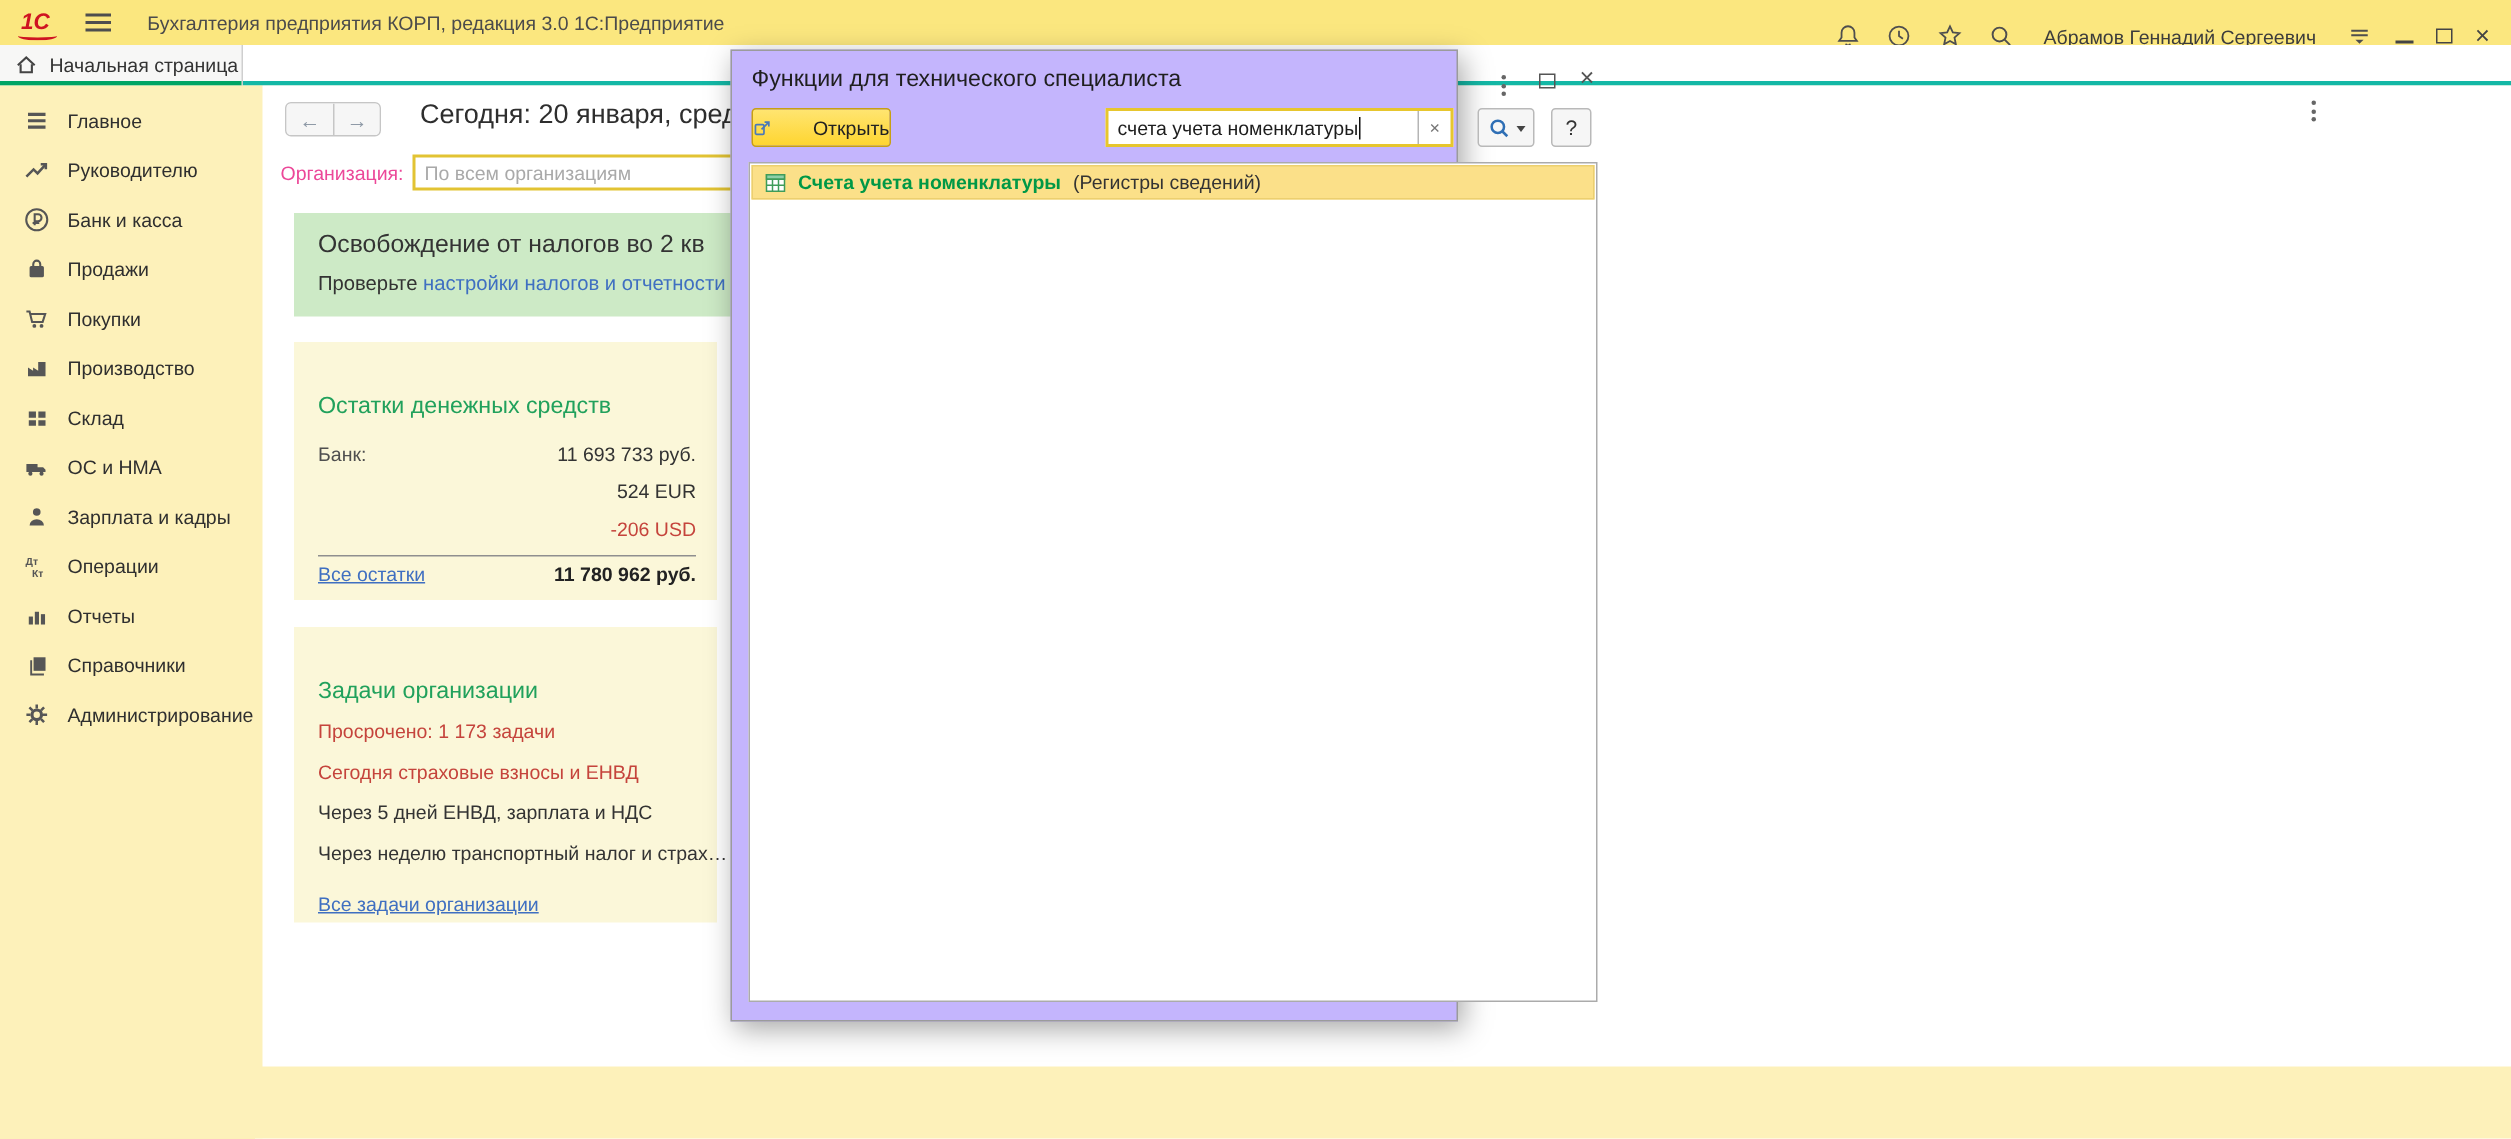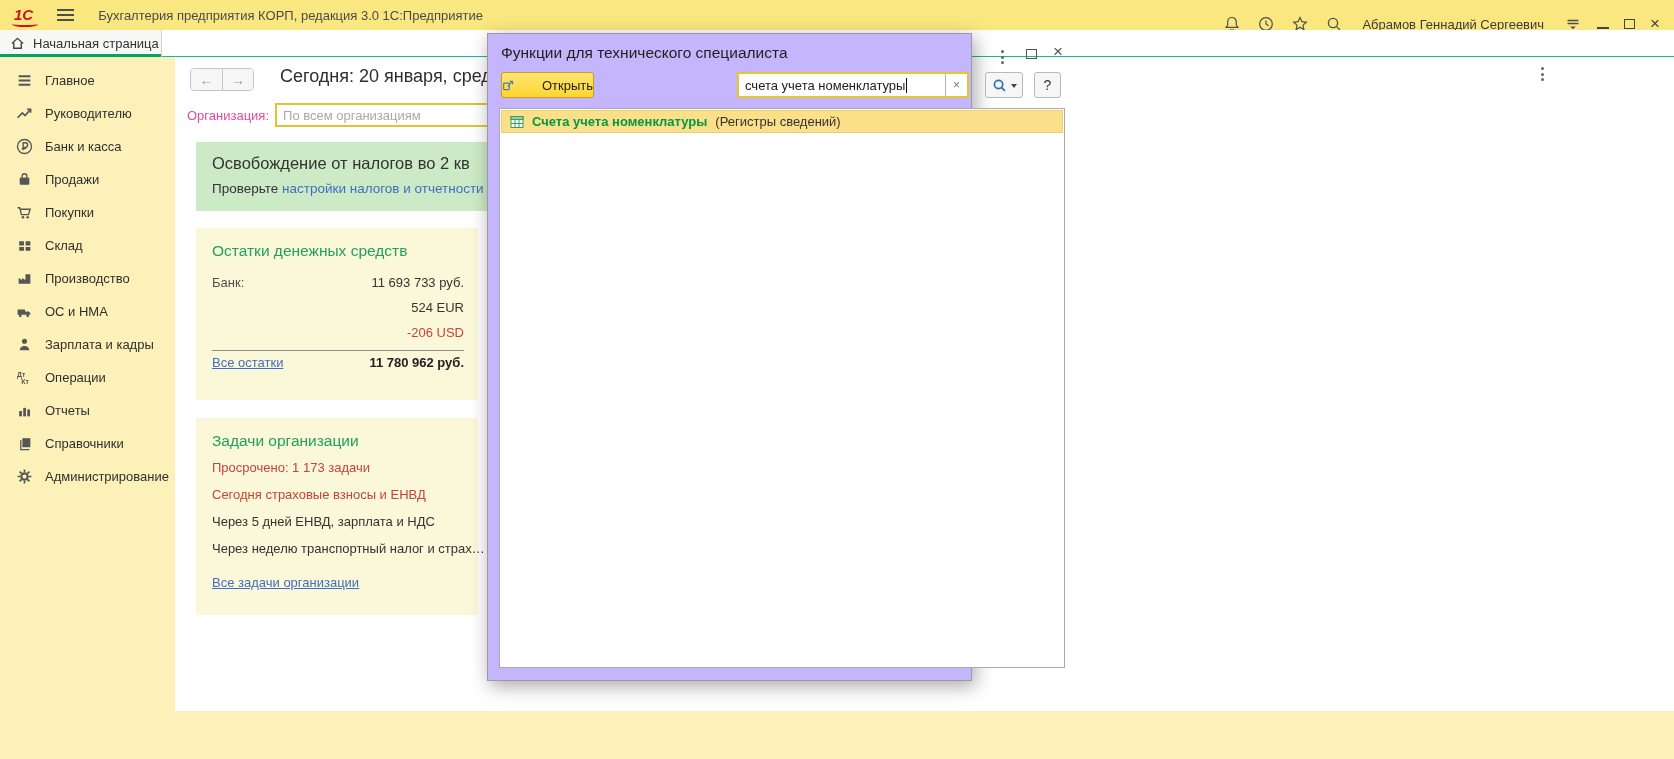--- a/index.html
+++ b/index.html
@@ -14,21 +14,21 @@
   .burger div { height:2px; background:#4e4e4e; }
   .topbar-title { margin-left:24px; font-size:13px; color:#4b4b4b; white-space:nowrap; }
   .topbar-right { margin-left:auto; display:flex; align-items:center; gap:15px; margin-right:14px;margin-top:18px; }
   .tb-icon { width:19px; height:19px; display:flex; align-items:center; justify-content:center; cursor:pointer; }
   .tb-user { font-size:13px; color:#3c3c3c; margin:0 4px; cursor:pointer; }
   .win-min { width:12px; height:10px; border-bottom:2px solid #444; cursor:pointer; }
   .win-max { width:11px; height:10px; border:1.5px solid #444; cursor:pointer; }
   .win-close { font-size:17px; color:#444; line-height:10px; cursor:pointer; }
 
   
-  .tabbar { position:absolute; left:0; top:30px; width:1674px; height:27px; background:#fff; border-bottom:1px solid #14b8a6; }
+  .tabbar { position:absolute; left:0; top:30px; width:1674px; height:27px; background:#fff; border-bottom:3px solid #14b8a6; }
   .tab { position:absolute; left:0; top:0; width:162px; height:27px; background:#f7f7f6; border-right:1px solid #cfcfcf; display:flex; align-items:center; gap:8px; padding-left:10px; cursor:pointer; }
   .tab::after { content:""; position:absolute; left:0; right:0; bottom:0; height:3px; background:#00a564; }
   .tab-label { font-size:13px; color:#333; }
 
   
   .sidebar { position:absolute; left:0; top:57px; width:175px; bottom:0; background:#fdf1ba; padding-top:7px; }
   .side-item { display:flex; align-items:center; height:33px; padding-left:16px; gap:12px; font-size:13px; color:#2f2f2f; cursor:pointer; white-space:nowrap; }
   .side-item svg { flex:0 0 auto; }
 
   
@@ -45,21 +45,21 @@
   .org-input::placeholder { color:#a9a9a9; }
 
   .banner { position:absolute; left:21px; top:85px; width:330px; height:69px; background:#cdeac6; padding:12px 16px; overflow:hidden; white-space:nowrap; }
   .banner-title { font-size:16.5px; color:#333; }
   .banner-line { margin-top:8px; font-size:13.5px; color:#333; }
   .banner-link { color:#3f6fc1; cursor:pointer; }
 
   .card { position:absolute; left:21px; width:282px; background:#fbf7d9; padding:14px 14px 0 16px; }
   .card1 { top:171px; height:172px; }
   .card2 { top:361px; height:197px; }
-  .card-title { font-size:15.5px; color:#21a15c; margin-bottom:10px; }
+  .card-title { font-size:15.5px; color:#21a15c; margin-bottom:10px;margin-top:20px; }
   .cash-row { display:flex; justify-content:space-between; align-items:center; height:25px; font-size:13px; }
   .cash-label { color:#4f4f4f; }
   .cash-value { color:#333; }
   .cash-red { color:#c5443c; }
   .cash-hr { border-top:1px solid #8f8f8f; margin:5px 0 4px; }
   .cash-bottom { display:flex; justify-content:space-between; align-items:center; margin-top:2px; }
   .cash-total { font-weight:bold; font-size:13px; color:#222; }
   .link { color:#3f6fc1; text-decoration:underline; font-size:13px; cursor:pointer; }
   .task-line { font-size:13px; color:#333; margin-bottom:12px; white-space:nowrap; }
   .task-red { color:#c5443c; }
@@ -173,29 +173,29 @@
   <div class="side-item">
     <svg width="17" height="17" viewBox="0 0 16 16" fill="none" stroke="#565656" stroke-width="1.3">
         <path d="M1.5 3.5h2l1.6 6.5h6.6l1.6-5H4.2"></path>
         <circle cx="6.5" cy="12.5" r="1.2" fill="#565656" stroke="none"></circle>
         <circle cx="11" cy="12.5" r="1.2" fill="#565656" stroke="none"></circle>
       </svg>
     <span>Покупки</span>
   </div>
   <div class="side-item">
     <svg width="17" height="17" viewBox="0 0 16 16">
+        <path d="M2.5 13V7.5l3.2 2V7.5l3.2 2V4h4.6v9z" fill="#565656"></path>
+      </svg>
+    <span>Производство</span>
+  </div>
+  <div class="side-item">
+    <svg width="17" height="17" viewBox="0 0 16 16">
         <path d="M3 4h4.5v4H3zM9 4h4.5v4H9zM3 9.5h4.5v3.5H3zM9 9.5h4.5v3.5H9z" fill="#565656"></path>
       </svg>
     <span>Склад</span>
-  </div>
-  <div class="side-item">
-    <svg width="17" height="17" viewBox="0 0 16 16">
-        <path d="M2.5 13V7.5l3.2 2V7.5l3.2 2V4h4.6v9z" fill="#565656"></path>
-      </svg>
-    <span>Производство</span>
   </div>
   <div class="side-item">
     <svg width="17" height="17" viewBox="0 0 16 16">
         <path d="M1.5 6h7v5h-7zM8.5 8h3.5l1.5 1.5V11H8.5z" fill="#565656"></path>
         <circle cx="4" cy="12" r="1.3" fill="#565656"></circle>
         <circle cx="11" cy="12" r="1.3" fill="#565656"></circle>
       </svg>
     <span>ОС и НМА</span>
   </div>
   <div class="side-item">

